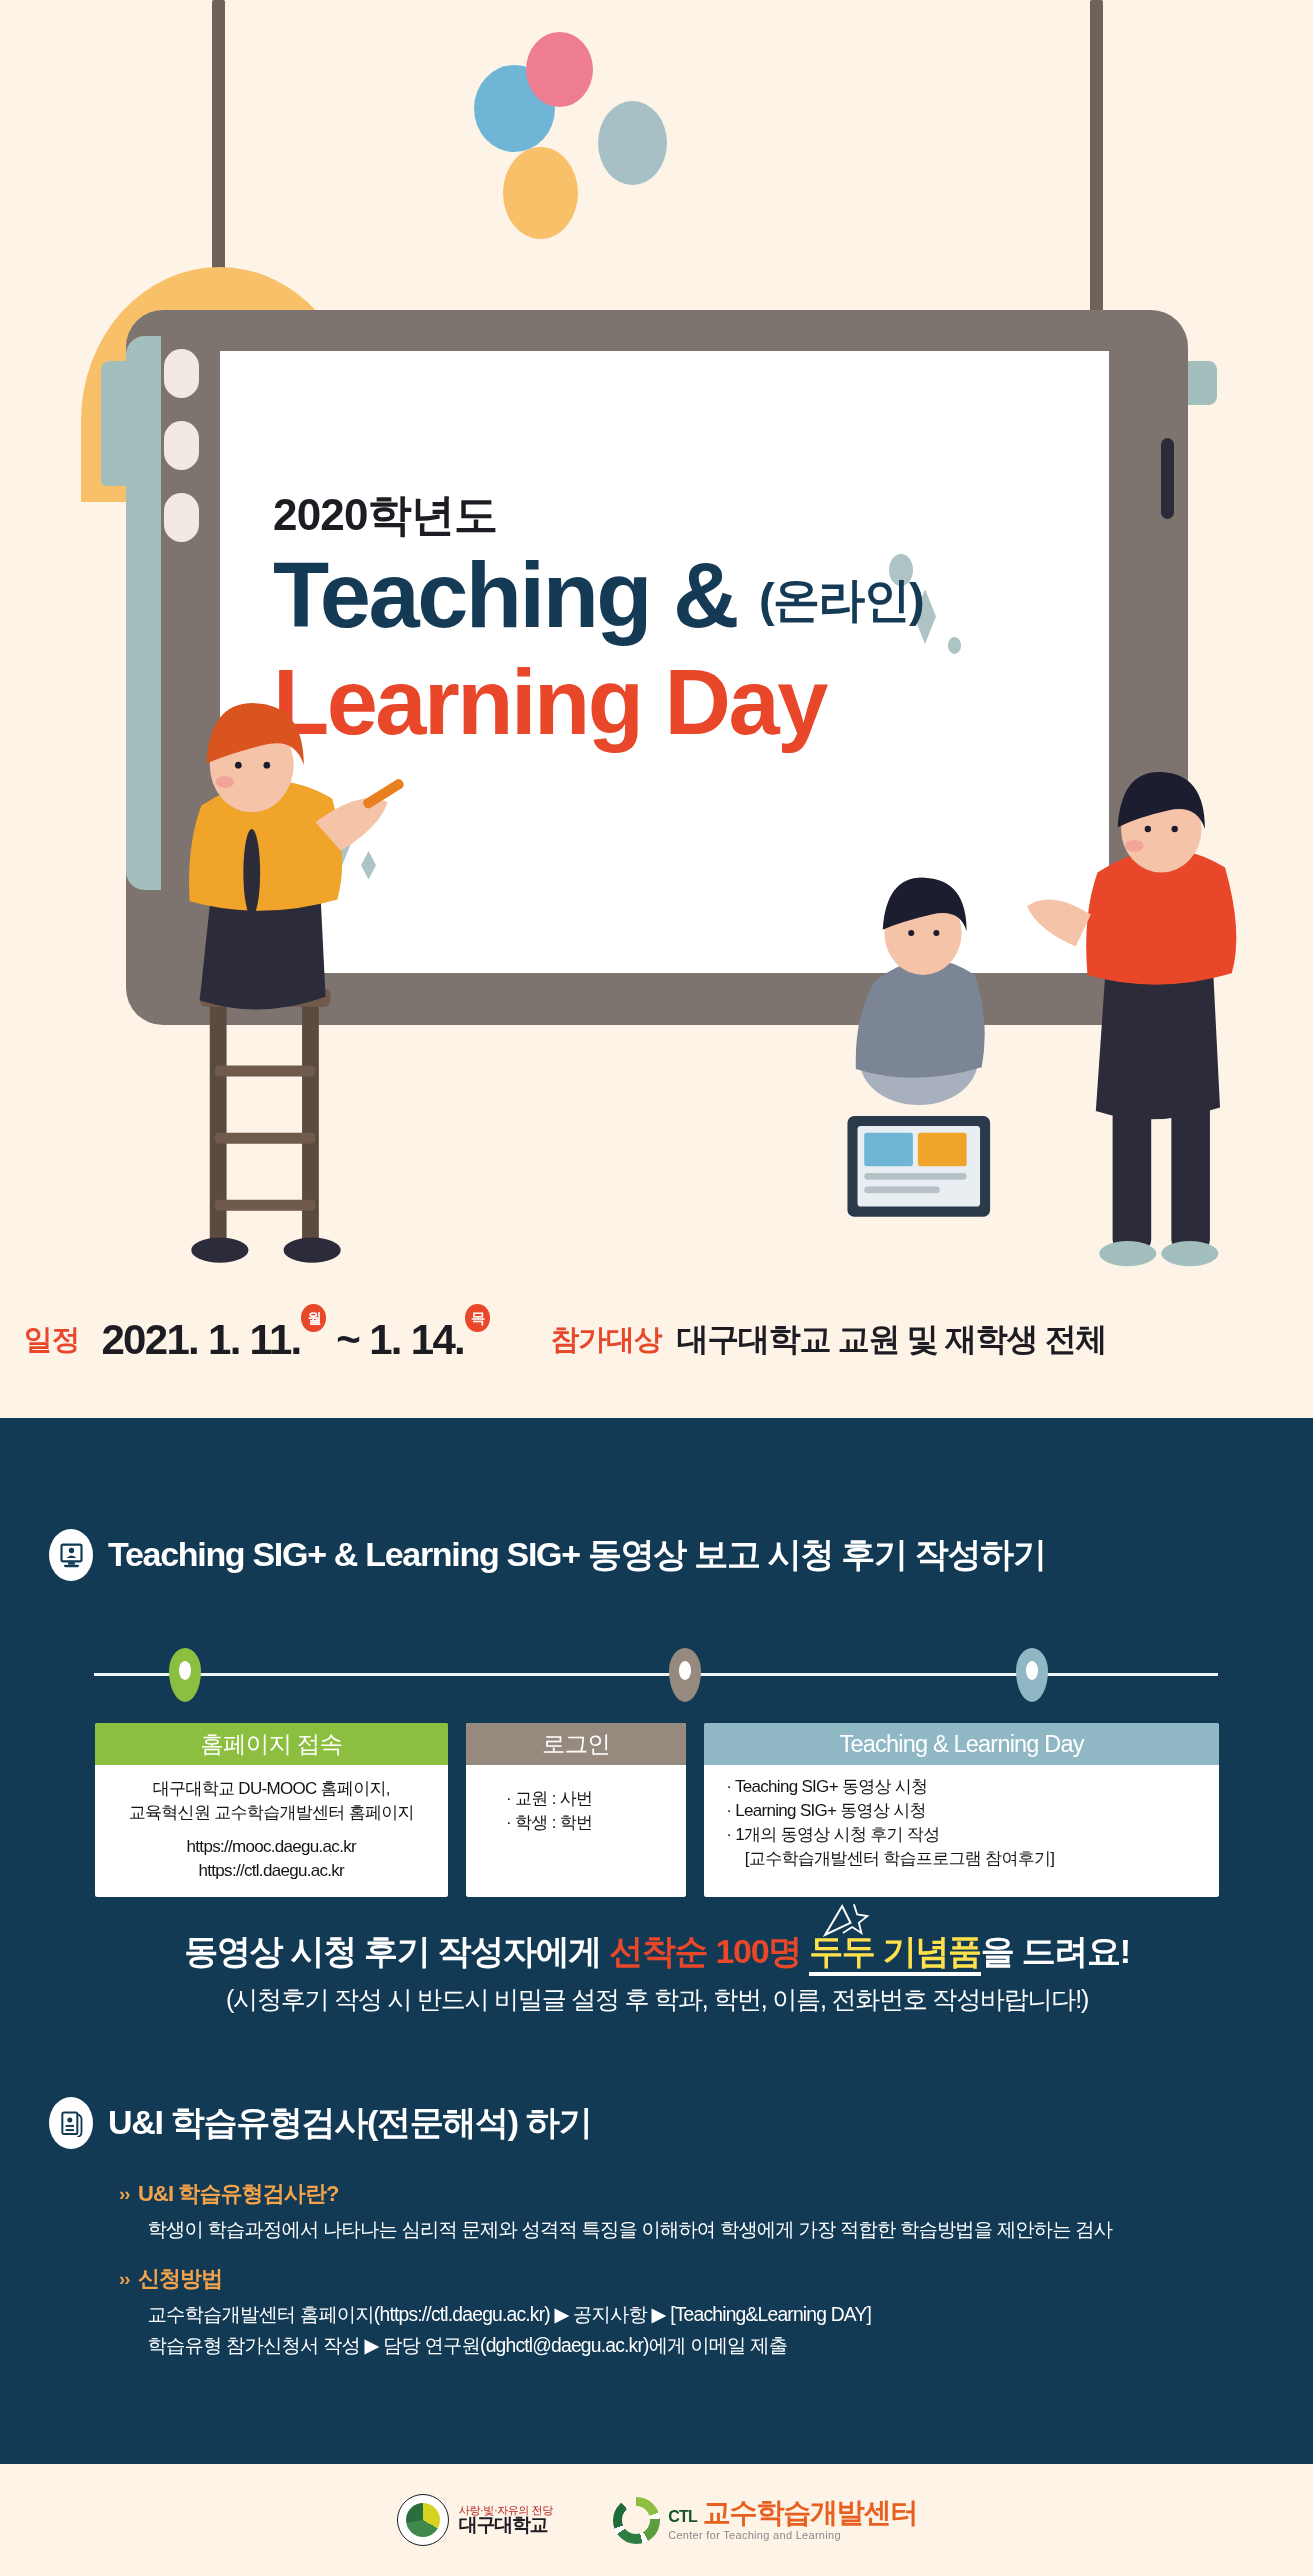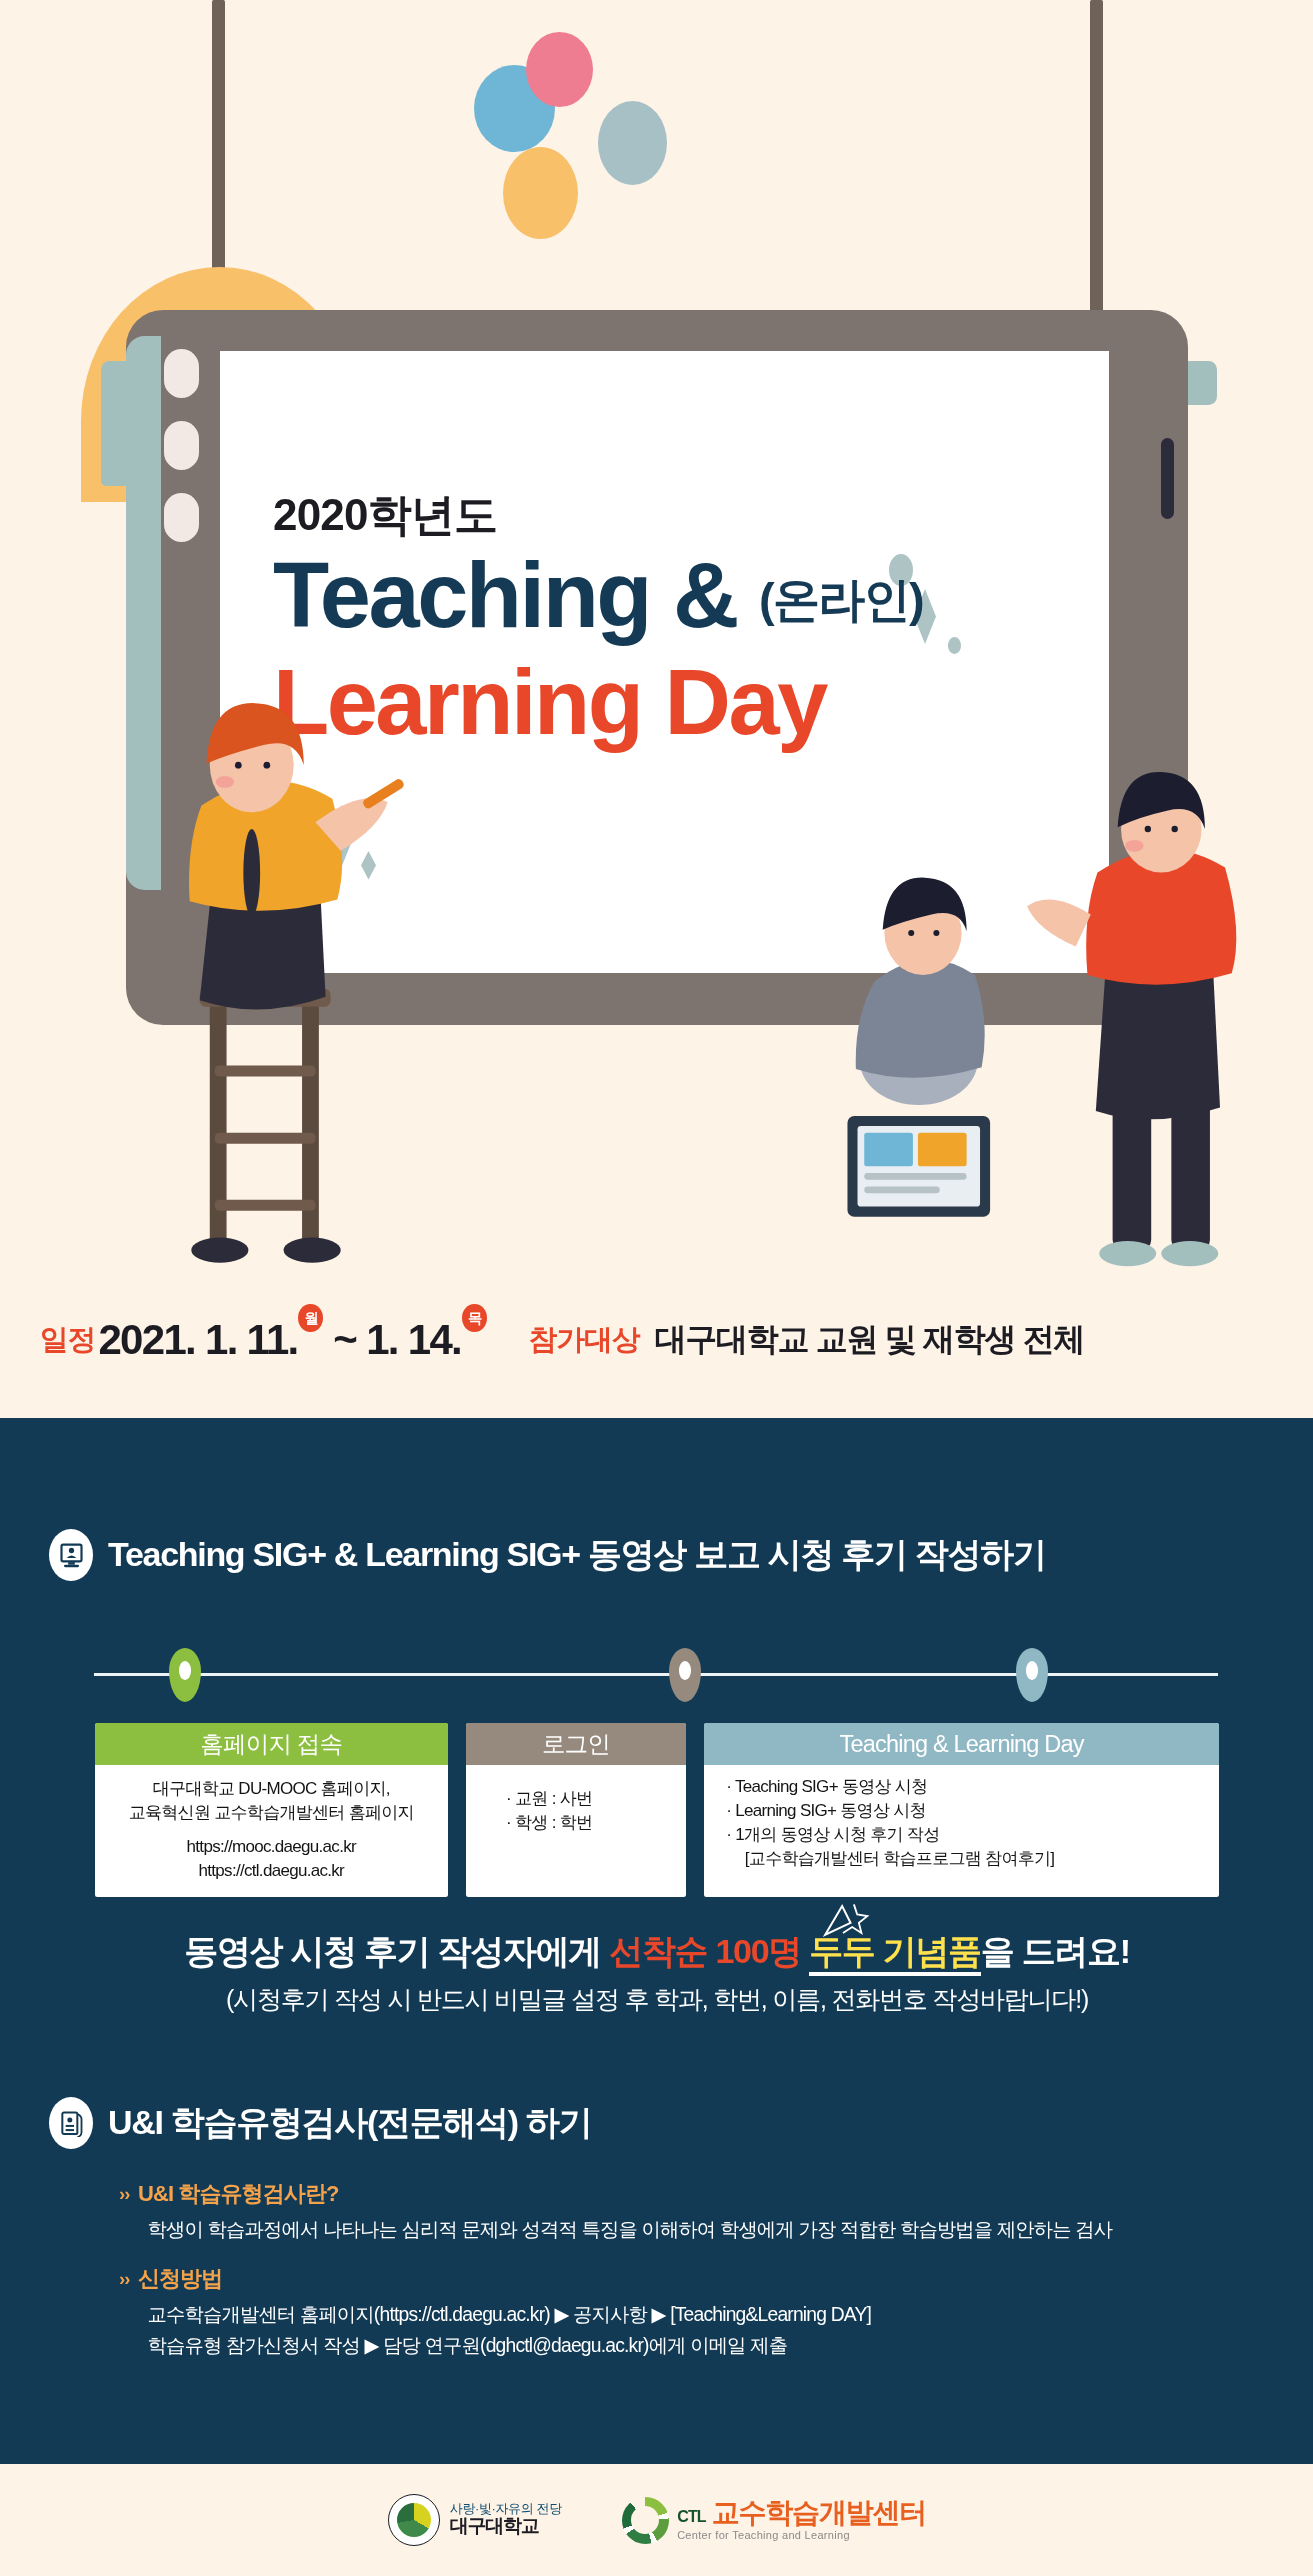--- a/index.html
+++ b/index.html
@@ -174,22 +174,22 @@
   .dm5 { left: 361px; top: 851px; width: 15px; height: 28.5px;
          clip-path: polygon(50% 0, 100% 50%, 50% 100%, 0 50%); }
 
   
   .date-bar {
     position: absolute;
     left: 0; top: 1302px;
     width: 1260px; height: 75px;
     display: flex;
     align-items: center;
-    padding-left: 40px;
-    gap: 3px;
+    padding-left: 24px;
+    gap: 22px;
   }
   .lbl-orange {
     font-size: 28.5px;
     font-weight: 700;
     color: #e8472a;
     letter-spacing: -0.8px;
   }
   .date-val {
     font-size: 42px;
     font-weight: 700;
@@ -416,21 +416,21 @@
   }
   .du-mark:after {
     content: "";
     position: absolute;
     left: 8.4px; top: 8.4px;
     width: 34px; height: 34px;
     border-radius: 50%;
     background: conic-gradient(#d7d11f 0deg 120deg, #3f8a4a 120deg 260deg, #2b6e3e 260deg 360deg);
   }
   .du-text { line-height: 1.1; }
-  .du-tag  { font-size: 13px; color: #0c4a6e; letter-spacing: -0.4px; }
+  .du-tag  { font-size: 11px; color: #b91c1c; letter-spacing: -0.4px; }
   .du-name { font-size: 19px; font-weight: 700; color: #1c1c22; letter-spacing: -1.3px; font-family: Liberation Mono, monospace; }
   .logo-ctl { display: flex; align-items: center; gap: 8.4px; }
   .ctl-ring {
     width: 47px; height: 47px;
     border-radius: 50%;
     background: conic-gradient(#8cbf3f 0deg 70deg, #ffffff 70deg 85deg,
                                #5c9e3f 85deg 150deg, #ffffff 150deg 165deg,
                                #2f7d43 165deg 235deg, #ffffff 235deg 250deg,
                                #1f6b3a 250deg 320deg, #fdf3e7 320deg 360deg);
     position: relative;

